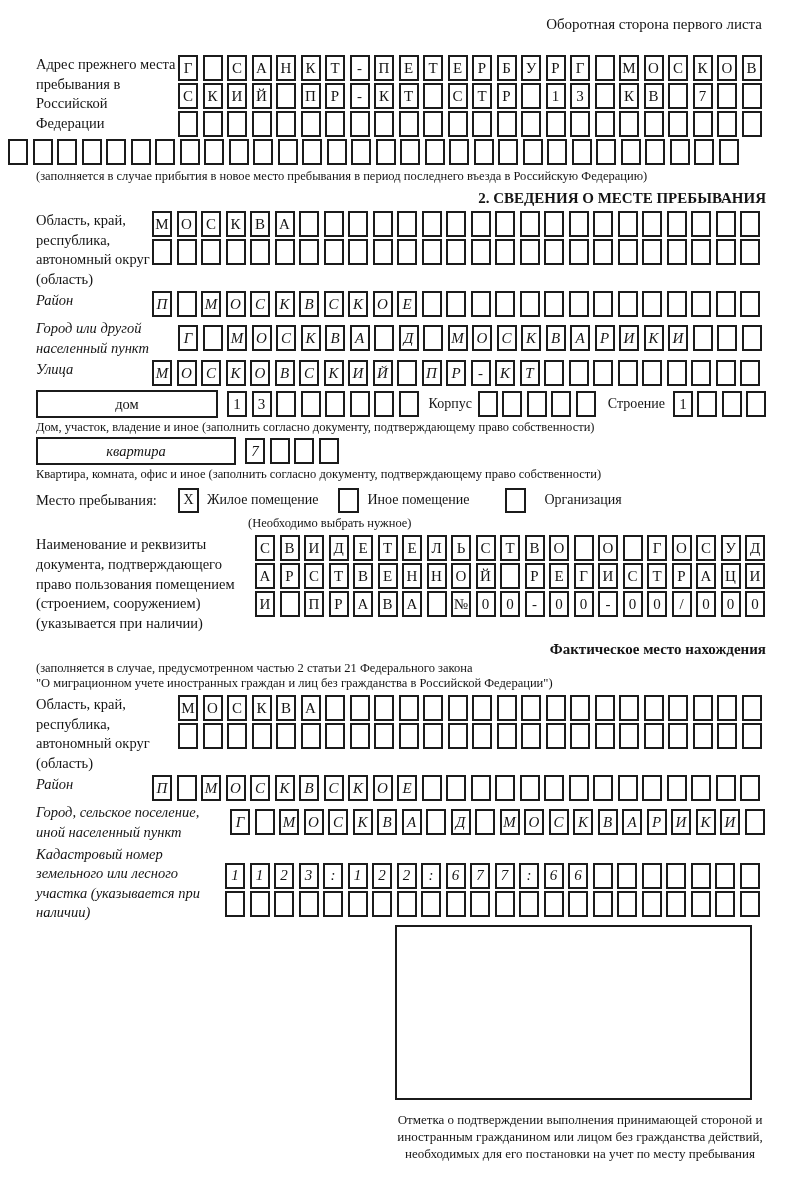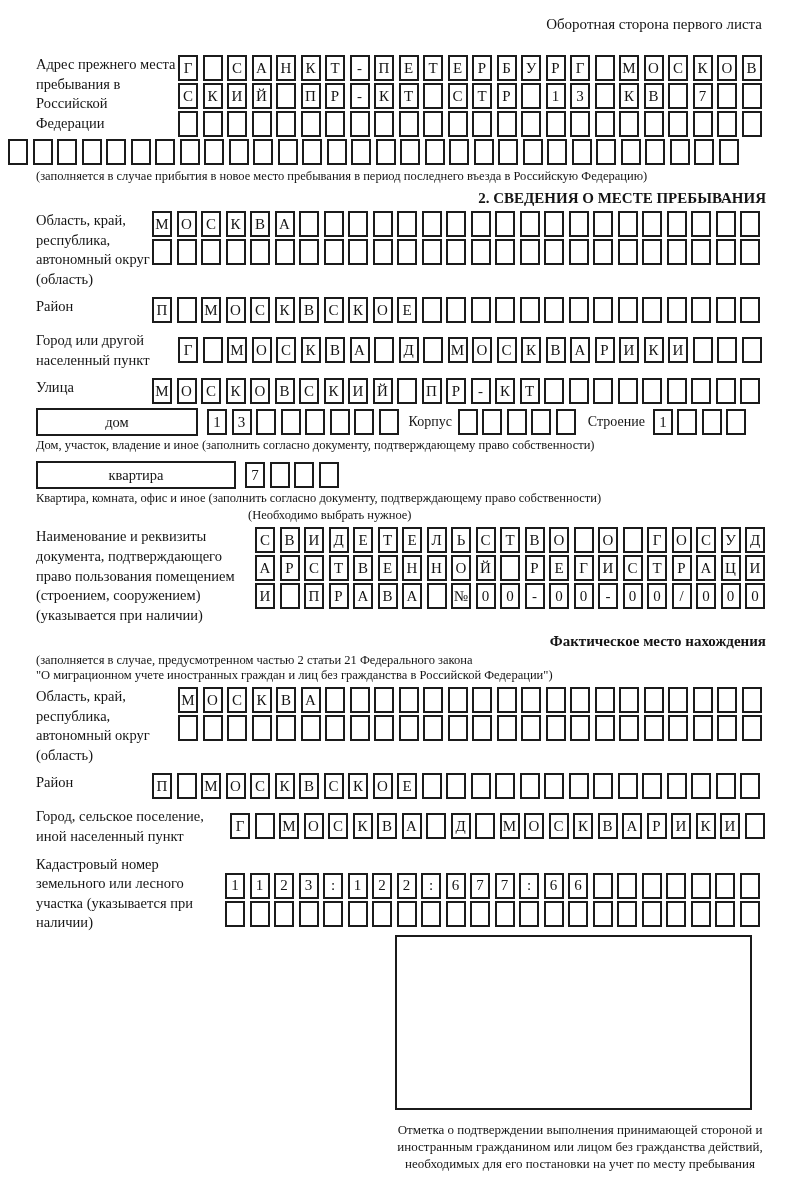--- a/index.html
+++ b/index.html
@@ -30,28 +30,28 @@
     display:flex; align-items:center; justify-content:center;
     font-size:15px; line-height:1;
   }
   .fullbleed { margin-left:-28px; margin-top:2px; }
 
   .caption { font-size:12.5px; margin-top:4px; }
   .center { text-align:left; }
 
   .sec-title { font-size:15px; font-weight:bold; text-align:right; margin-top:6px; }
 
-  .mt2 { margin-top:8px; } .mt4 { margin-top:4px; } .mt8 { margin-top:8px; }
+  .mt2 { margin-top:2px;font-style:italic; } .mt4 { margin-top:4px; } .mt8 { margin-top:8px; }
 
   .label-box {
     border:2px solid #1b1b1b; height:28px;
     display:flex; align-items:center; justify-content:center;
     font-size:14.5px; flex:none;
   }
-  .dom-box { width:162px; }
+  .dom-box { width:182px; }
   .kv-box { width:200px; }
   .inline-word { font-size:14px; line-height:28px; flex:none; }
 
   .checkbox {
     width:21px; height:25px; flex:none;
     border:2px solid #1b1b1b;
     display:flex; align-items:center; justify-content:center;
     font-size:14px;
   }
   .stay-row { display:flex; align-items:center; }
@@ -374,20 +374,29 @@
     <div class="label-box kv-box">квартира</div>
     <div class="boxrow" style="margin-left:9px;">
         <div class="cellbox">7</div>
         <div class="cellbox"></div>
         <div class="cellbox"></div>
         <div class="cellbox"></div>
       </div>
   </div>
   <div class="caption" style="margin-top:2px;">Квартира, комната, офис и иное (заполнить согласно документу, подтверждающему право собственности)</div>
 
+  <div class="stay-row mt4">
+    <div class="flabel w142">Место пребывания:</div>
+    <div class="checkbox">X</div>
+    <div class="inline-word" style="margin-left:8px;">Жилое помещение</div>
+    <div class="checkbox" style="margin-left:20px;"></div>
+    <div class="inline-word" style="margin-left:8px;">Иное помещение</div>
+    <div class="checkbox" style="margin-left:36px;"></div>
+    <div class="inline-word" style="margin-left:18px;">Организация</div>
+  </div>
   <div class="choose-note">(Необходимо выбрать нужное)</div>
 
   <div class="frow mt4">
     <div class="flabel w219">Наименование и реквизиты документа, подтверждающего право пользования помещением (строением, сооружением) (указывается при наличии)</div>
     <div class="rows">
       <div class="boxrow">
           <div class="cellbox">С</div>
           <div class="cellbox">В</div>
           <div class="cellbox">И</div>
           <div class="cellbox">Д</div>

